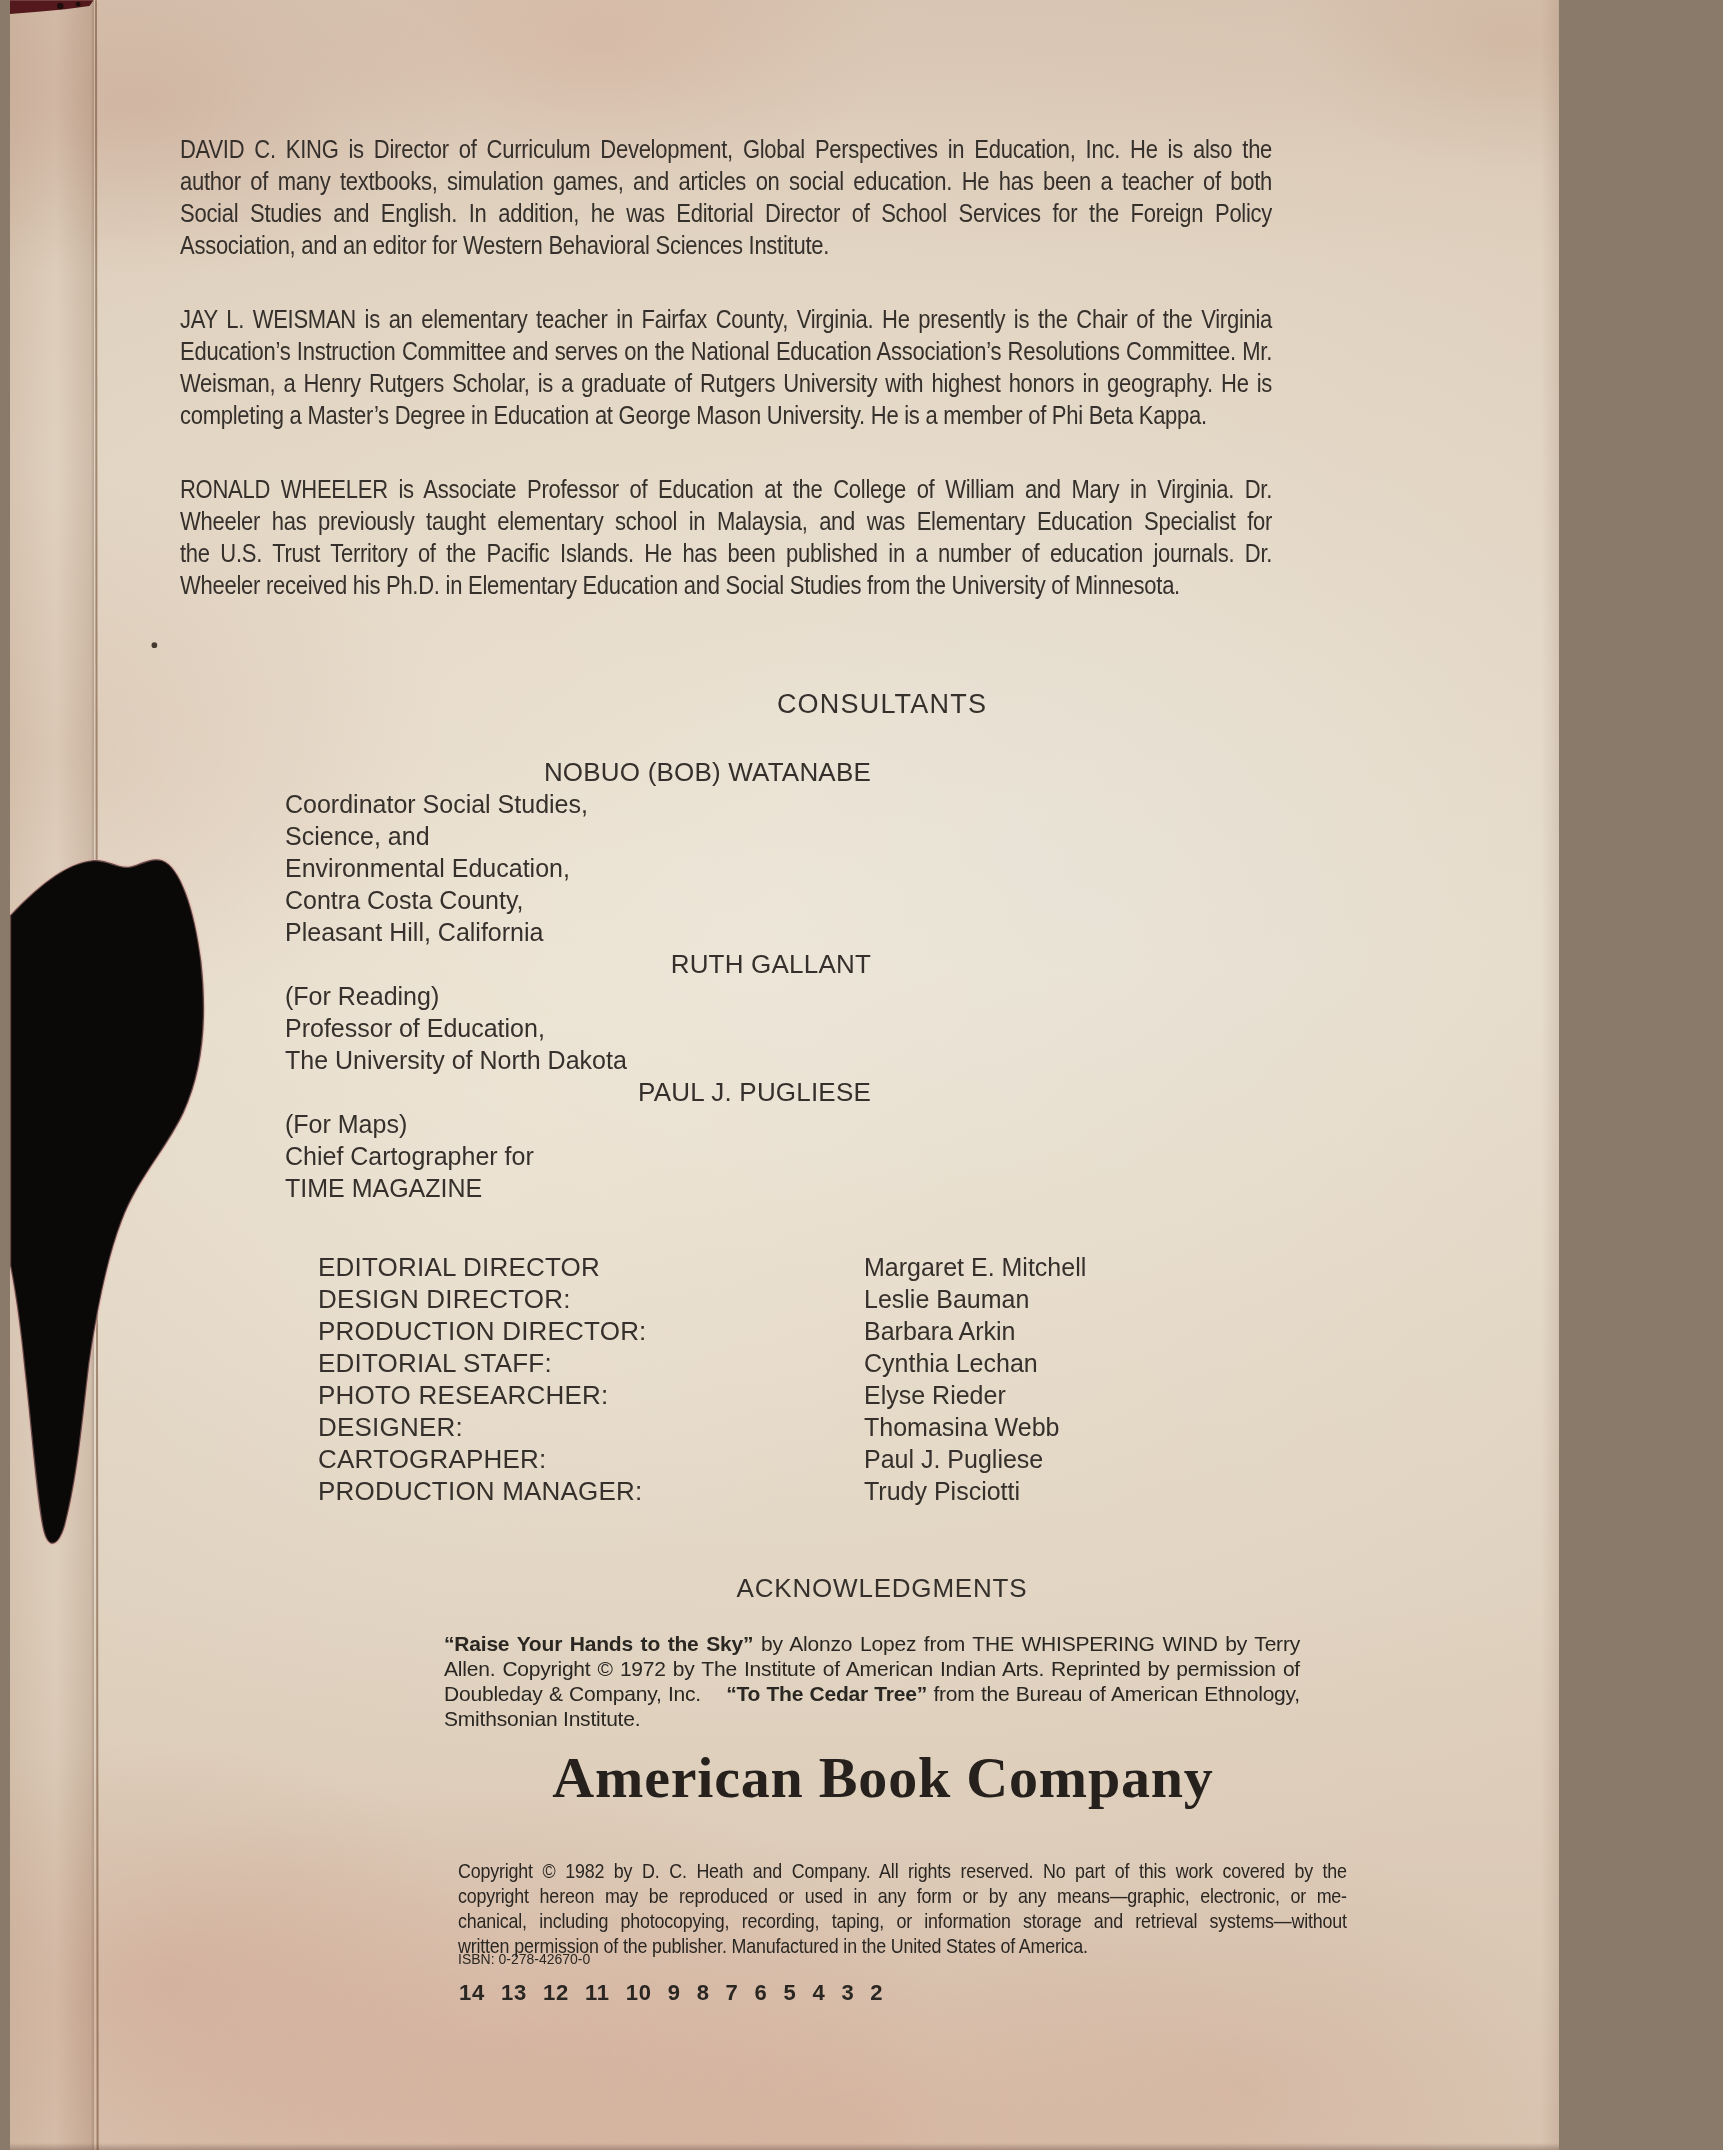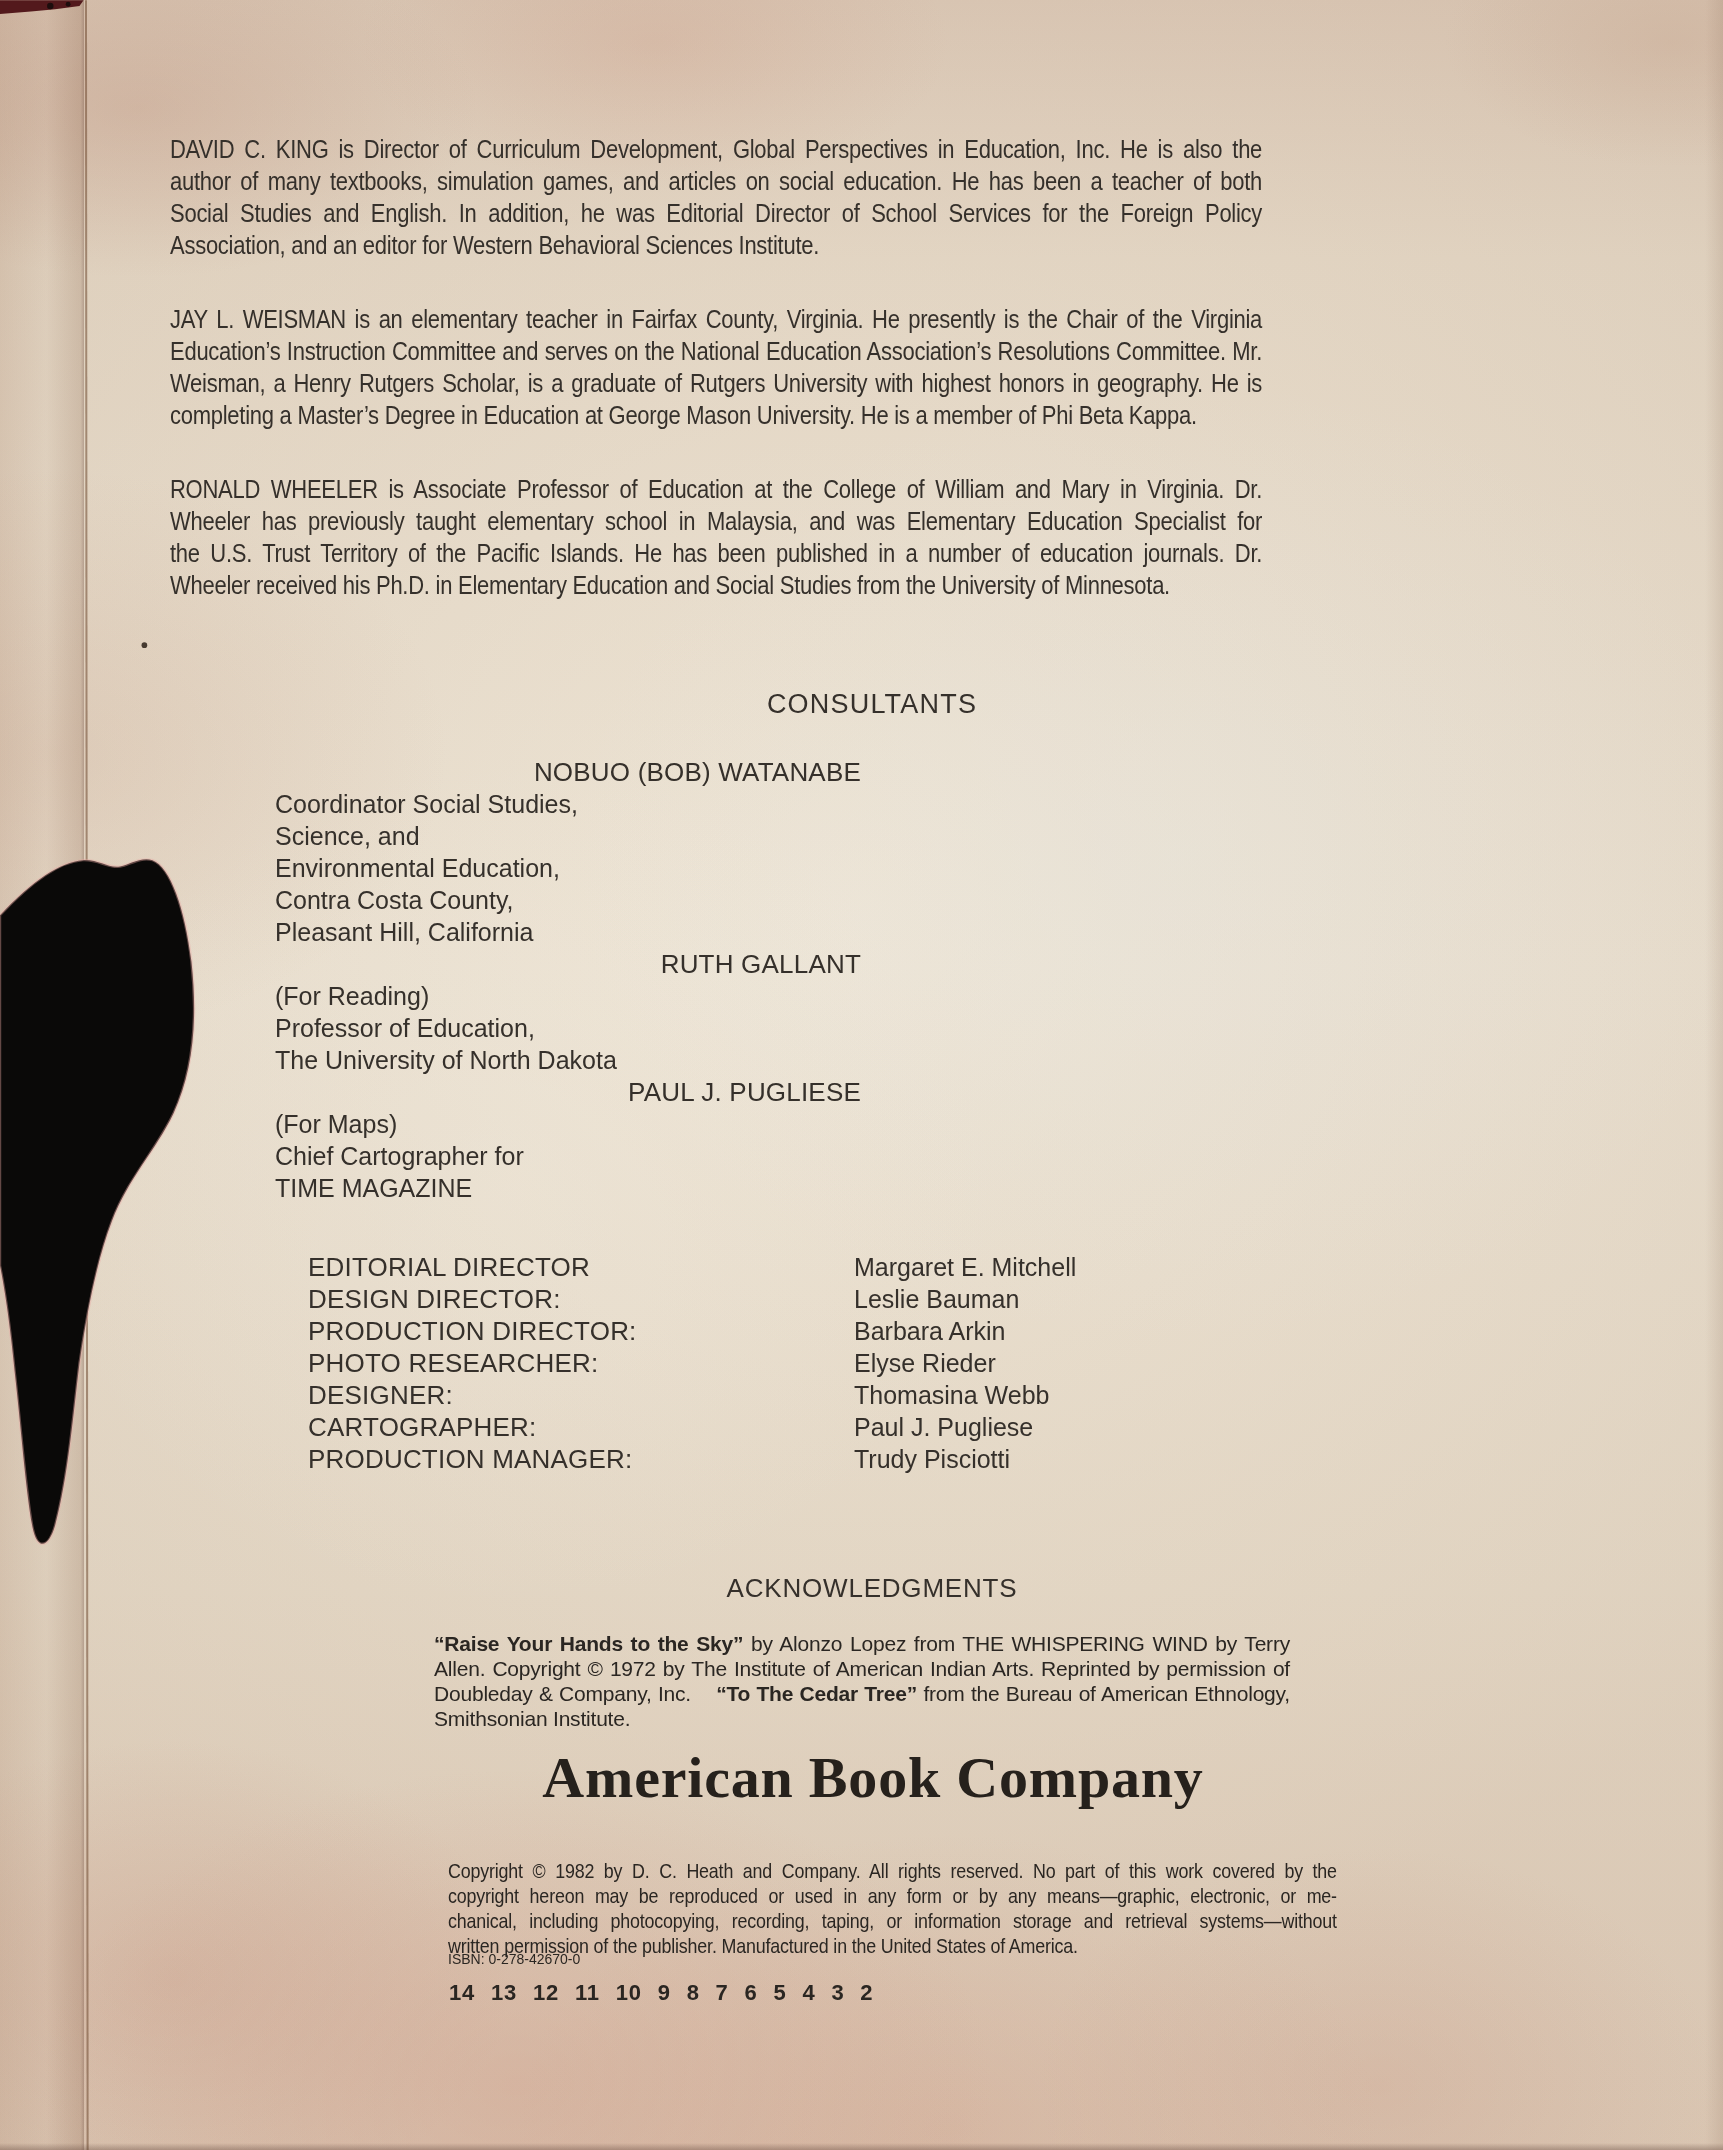--- a/index.html
+++ b/index.html
@@ -1,31 +1,32 @@
 <!DOCTYPE html>
 <html style="font-size:13px"><head>
 <meta charset="utf-8">
 <style>
   html,body{margin:0;padding:0;background:#8a7a6a;}
   .page{
-    position:relative;width:1723px;height:2151px;overflow:hidden;
+    position:relative;width:1549px;height:2151px;overflow:hidden;
     font-family:"Liberation Sans",sans-serif;color:#35302b;
     background:
       radial-gradient(487px 243px at 8% 5%, rgba(186,138,118,0.30), transparent 70%),
       radial-gradient(422px 211px at 38% 2%, rgba(200,142,120,0.22), transparent 70%),
       radial-gradient(325px 178px at 97% 2%, rgba(190,150,125,0.25), transparent 70%),
       radial-gradient(568px 406px at 3% 35%, rgba(190,145,120,0.20), transparent 70%),
       radial-gradient(681px 454px at 30% 97%, rgba(205,145,125,0.34), transparent 70%),
       radial-gradient(617px 422px at 55% 99%, rgba(205,150,128,0.30), transparent 70%),
       radial-gradient(487px 341px at 80% 97%, rgba(200,148,128,0.26), transparent 70%),
       radial-gradient(487px 341px at 10% 92%, rgba(195,140,120,0.30), transparent 70%),
       radial-gradient(811px 649px at 68% 40%, rgba(229,229,224,0.35), transparent 75%),
       radial-gradient(649px 568px at 30% 55%, rgba(241,235,223,0.30), transparent 75%),
       radial-gradient(1298px 1136px at 50% 42%, rgba(255,250,240,0.10), rgba(150,115,90,0.12) 95%),
       linear-gradient(180deg,#dfcdbb 0%,#e7dbc9 12%,#ece3d3 45%,#e8ddcb 74%,#e2d0bd 100%);
+    margin-left: 10px;
   }
   .left-strip{position:absolute;left:0;top:0;width:84px;height:100%;
     background:linear-gradient(90deg, rgba(170,130,105,0.20), rgba(170,130,105,0.05) 55%, rgba(130,90,65,0.20) 96%, rgba(100,65,50,0.35));}
   .bottom-edge{position:absolute;left:0;bottom:0;width:100%;height:8px;
     background:linear-gradient(0deg, rgba(80,52,42,0.38), transparent);}
   .right-edge{position:absolute;right:0;top:0;width:18px;height:100%;
     background:linear-gradient(270deg, rgba(140,110,90,0.18), transparent);}
   svg.overlay{position:absolute;left:0;top:0;pointer-events:none;}
 
   .abs{position:absolute;}
@@ -157,20 +158,24 @@
       </div>
       <div class="srow">
         <div class="srole">DESIGN DIRECTOR:</div>
         <div class="sperson">Leslie Bauman</div>
       </div>
       <div class="srow">
         <div class="srole">PRODUCTION DIRECTOR:</div>
         <div class="sperson">Barbara Arkin</div>
       </div>
       <div class="srow">
+        <div class="srole">EDITORIAL STAFF:</div>
+        <div class="sperson">Cynthia Lechan</div>
+      </div>
+      <div class="srow">
         <div class="srole">PHOTO RESEARCHER:</div>
         <div class="sperson">Elyse Rieder</div>
       </div>
       <div class="srow">
         <div class="srole">DESIGNER:</div>
         <div class="sperson">Thomasina Webb</div>
       </div>
       <div class="srow">
         <div class="srole">CARTOGRAPHER:</div>
         <div class="sperson">Paul J. Pugliese</div>

